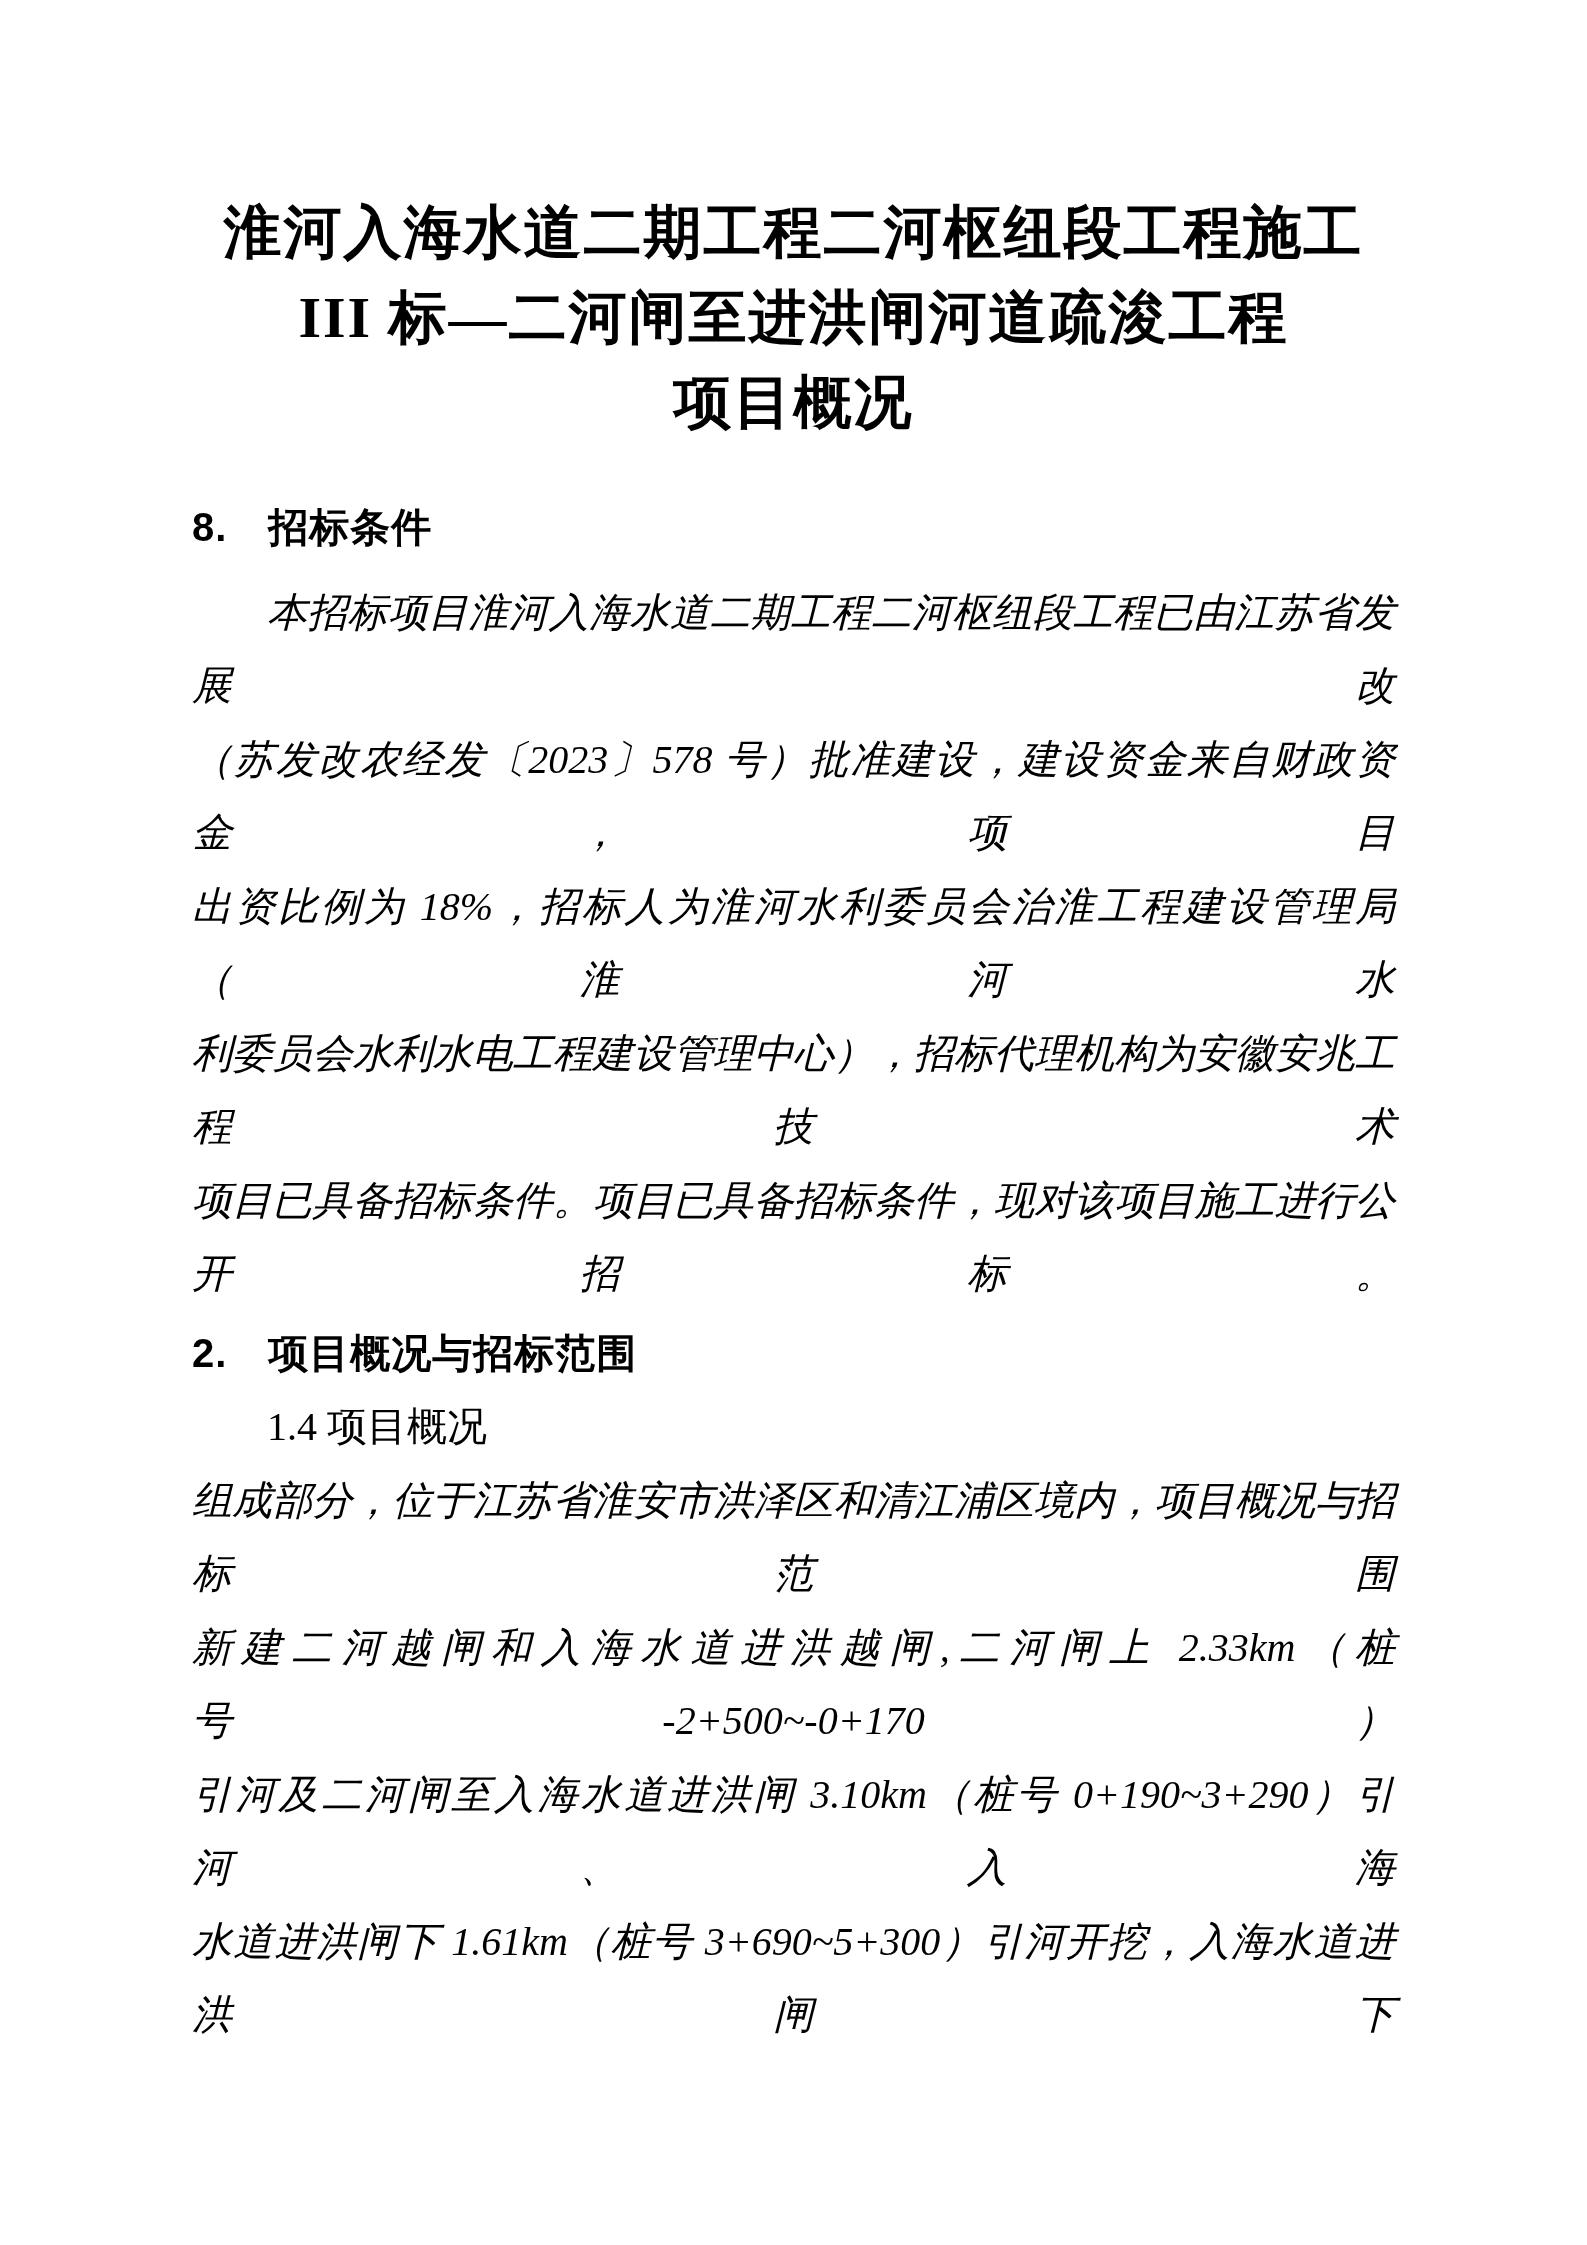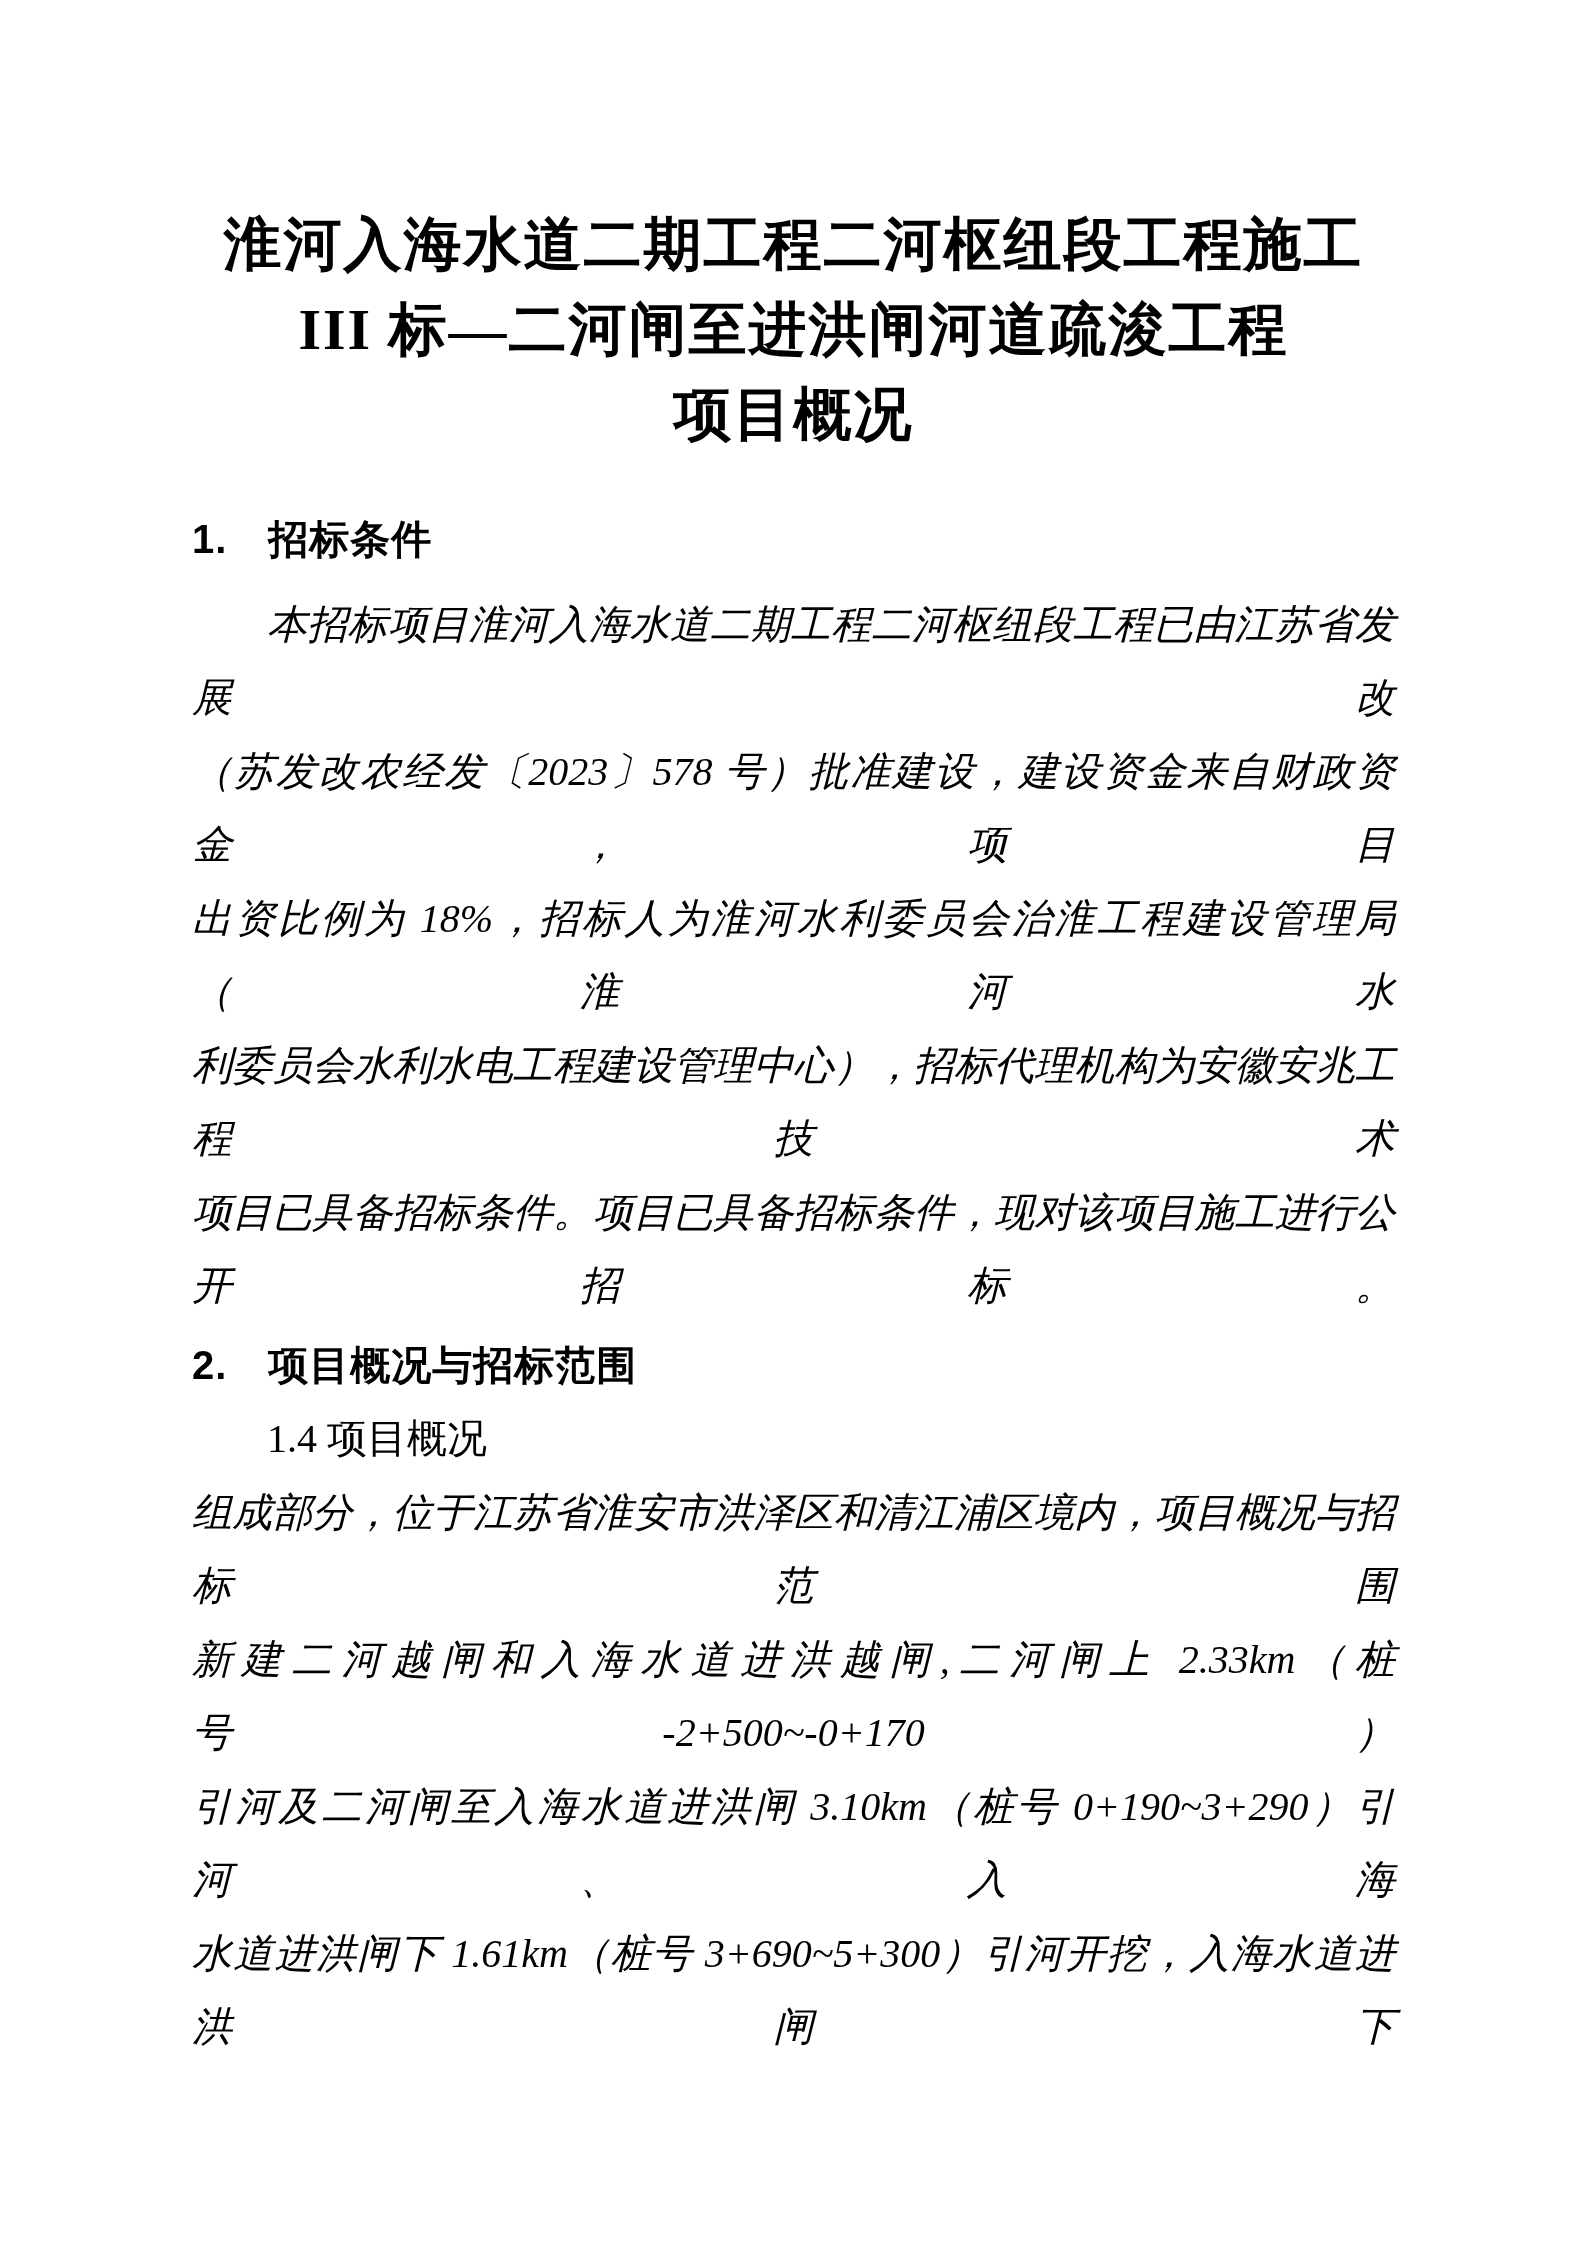--- a/index.html
+++ b/index.html
@@ -8,21 +8,21 @@
     background: #888;
   }
   .page {
     position: relative;
     width: 1587px;
     height: 2245px;
     margin: 0 auto;
     background: #ffffff;
     color: #000000;
     box-sizing: border-box;
-    padding: 12px 192px;
+    padding: 0 192px;
     overflow: hidden;
   }
   .title-block {
     margin-top: 190px;
     text-align: center;
     font-family: "Liberation Serif", "DejaVu Serif", serif;
     font-weight: bold;
     font-size: 58px;
     line-height: 85px;
     letter-spacing: 2px;
@@ -68,21 +68,21 @@
 <div class="page">
 
   <header class="title-block">
     <div class="title-line">淮河入海水道二期工程二河枢纽段工程施工</div>
     <div class="title-line">III 标—二河闸至进洪闸河道疏浚工程</div>
     <div class="title-line">项目概况</div>
   </header>
 
   <main class="body-text">
 
-    <h2 class="heading first">1.　招标条件</h2>
+    <h2 class="heading first">8.　招标条件</h2>
 
     <div class="para">
       <div class="line fill indent">本招标项目淮河入海水道二期工程二河枢纽段工程已由江苏省发展改</div>
       <div class="line fill">（苏发改农经发〔2023〕578 号）批准建设，建设资金来自财政资金，项目</div>
       <div class="line fill">出资比例为 18%，招标人为淮河水利委员会治淮工程建设管理局（淮河水</div>
       <div class="line fill">利委员会水利水电工程建设管理中心），招标代理机构为安徽安兆工程技术</div>
       <div class="line fill">项目已具备招标条件。项目已具备招标条件，现对该项目施工进行公开招标。</div>
     </div>
 
     <h2 class="heading second">2.　项目概况与招标范围</h2>

